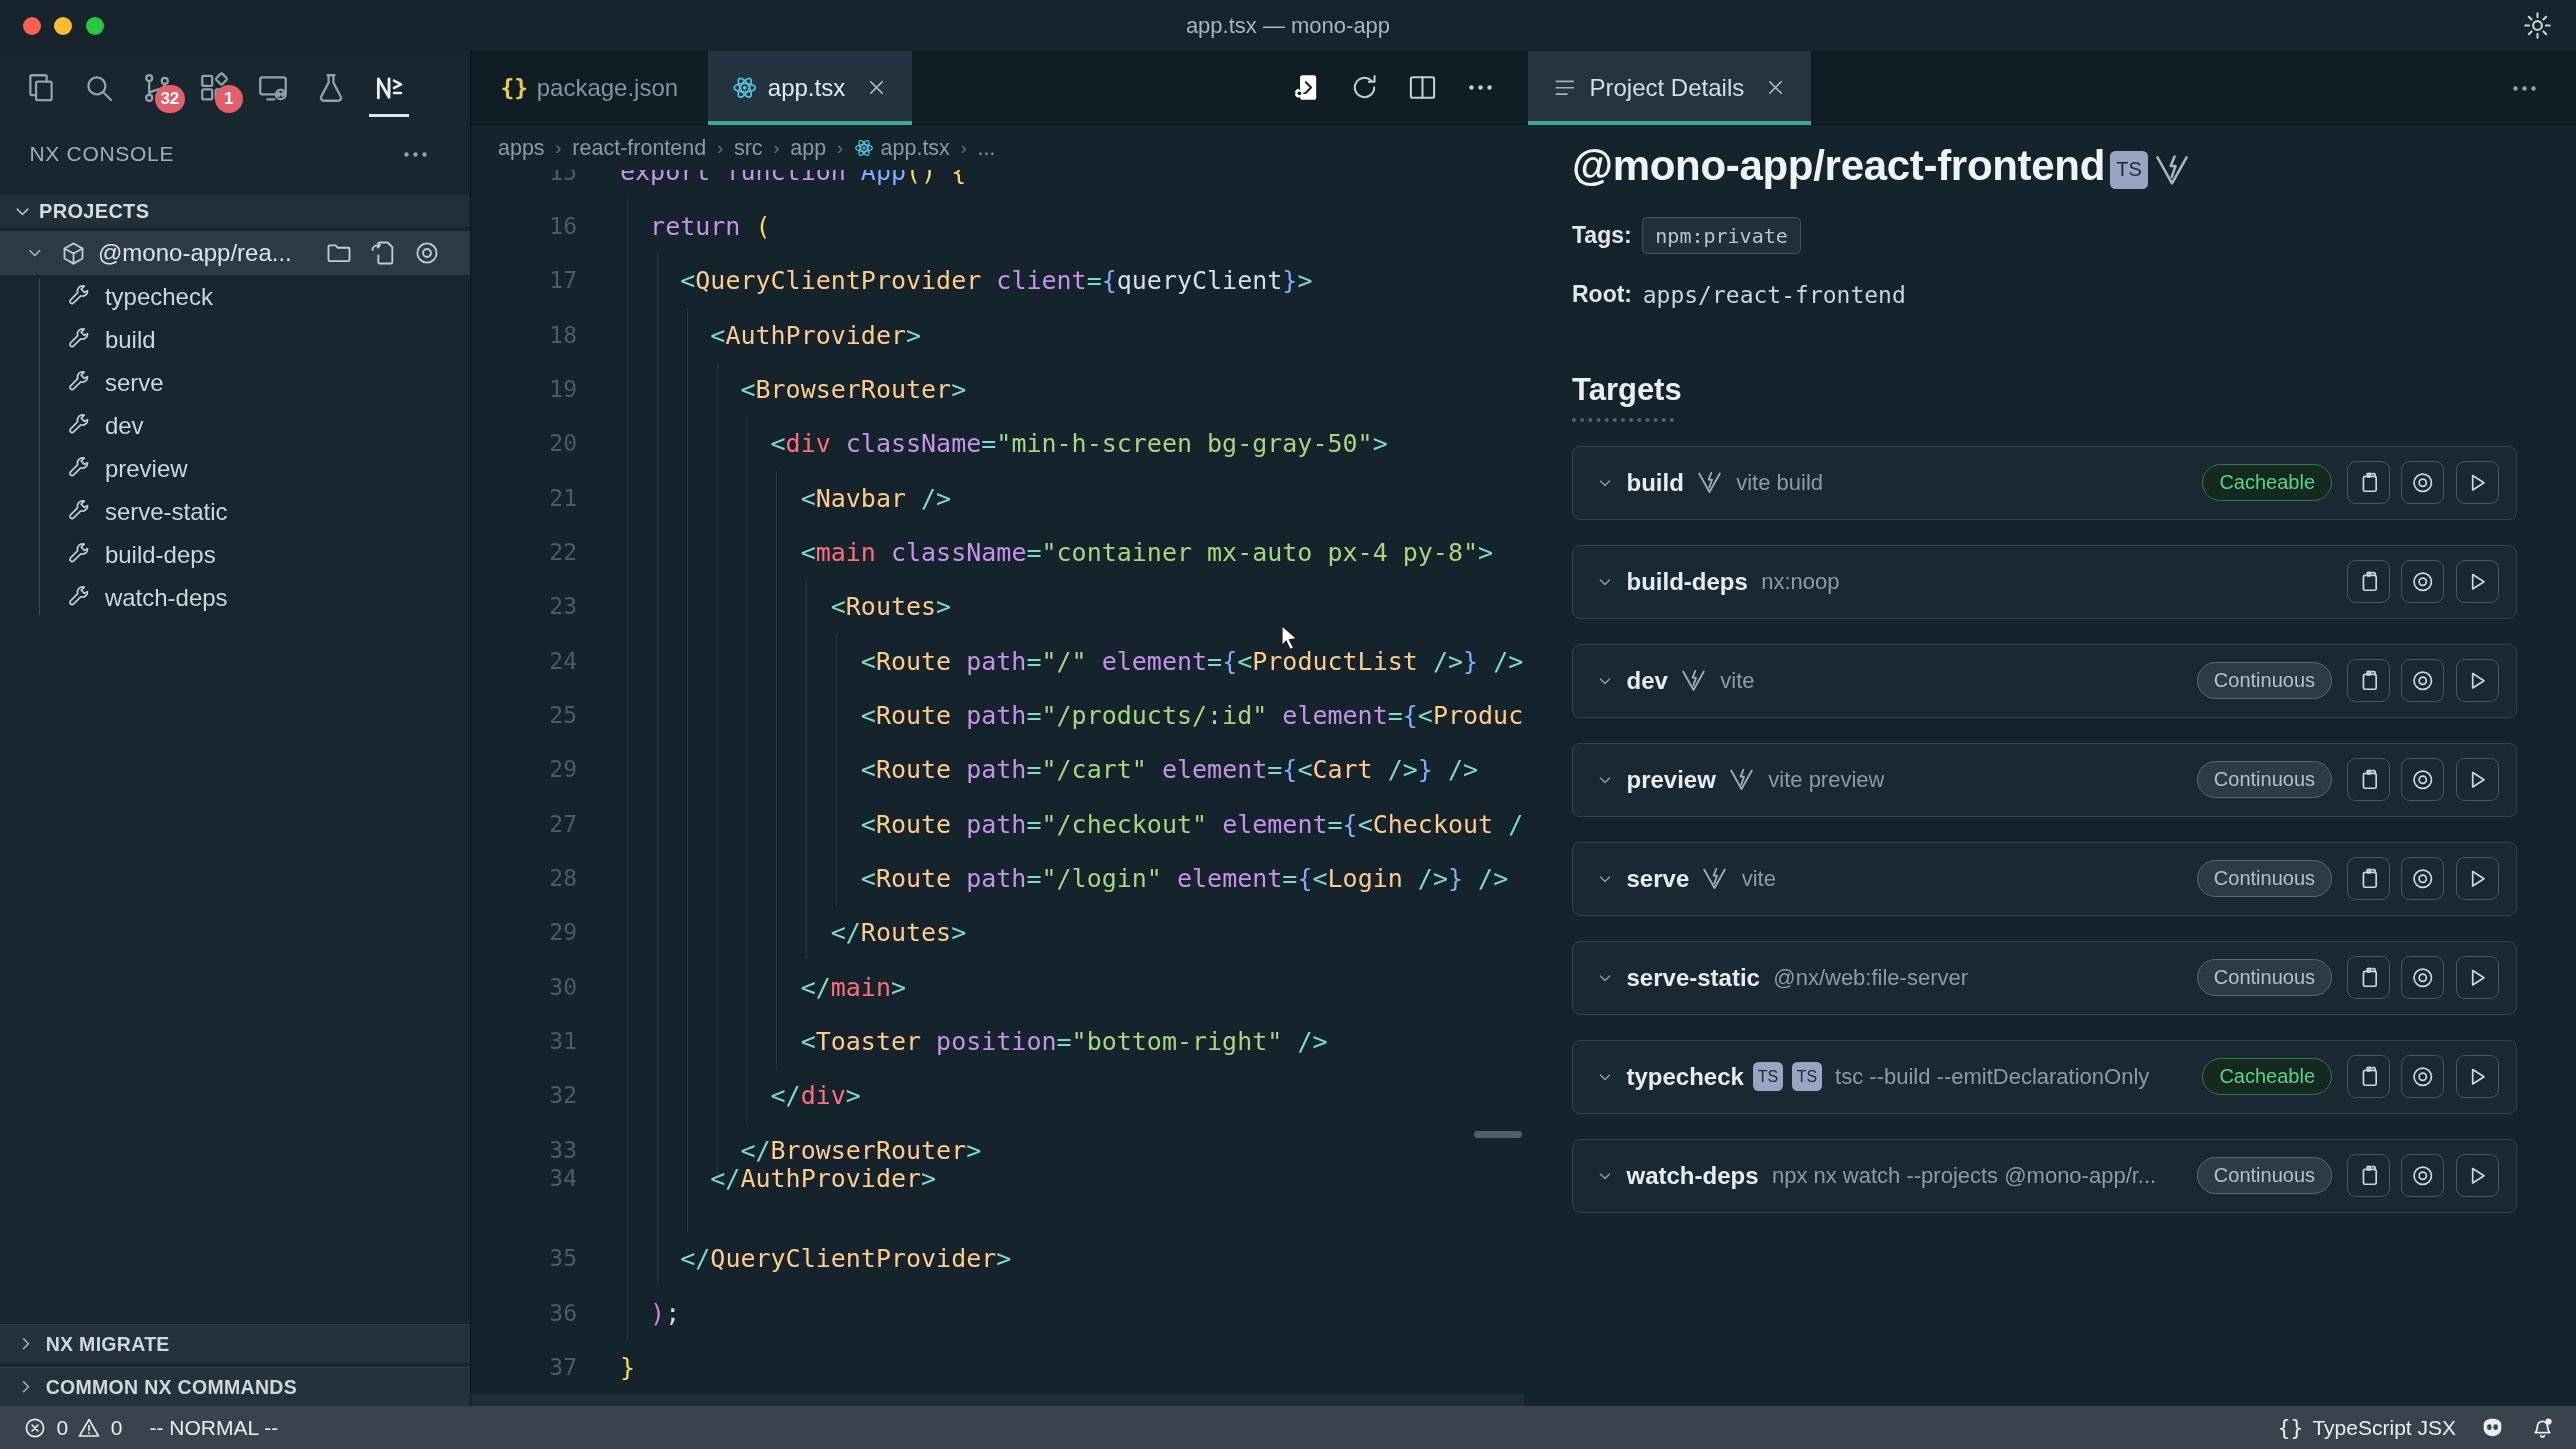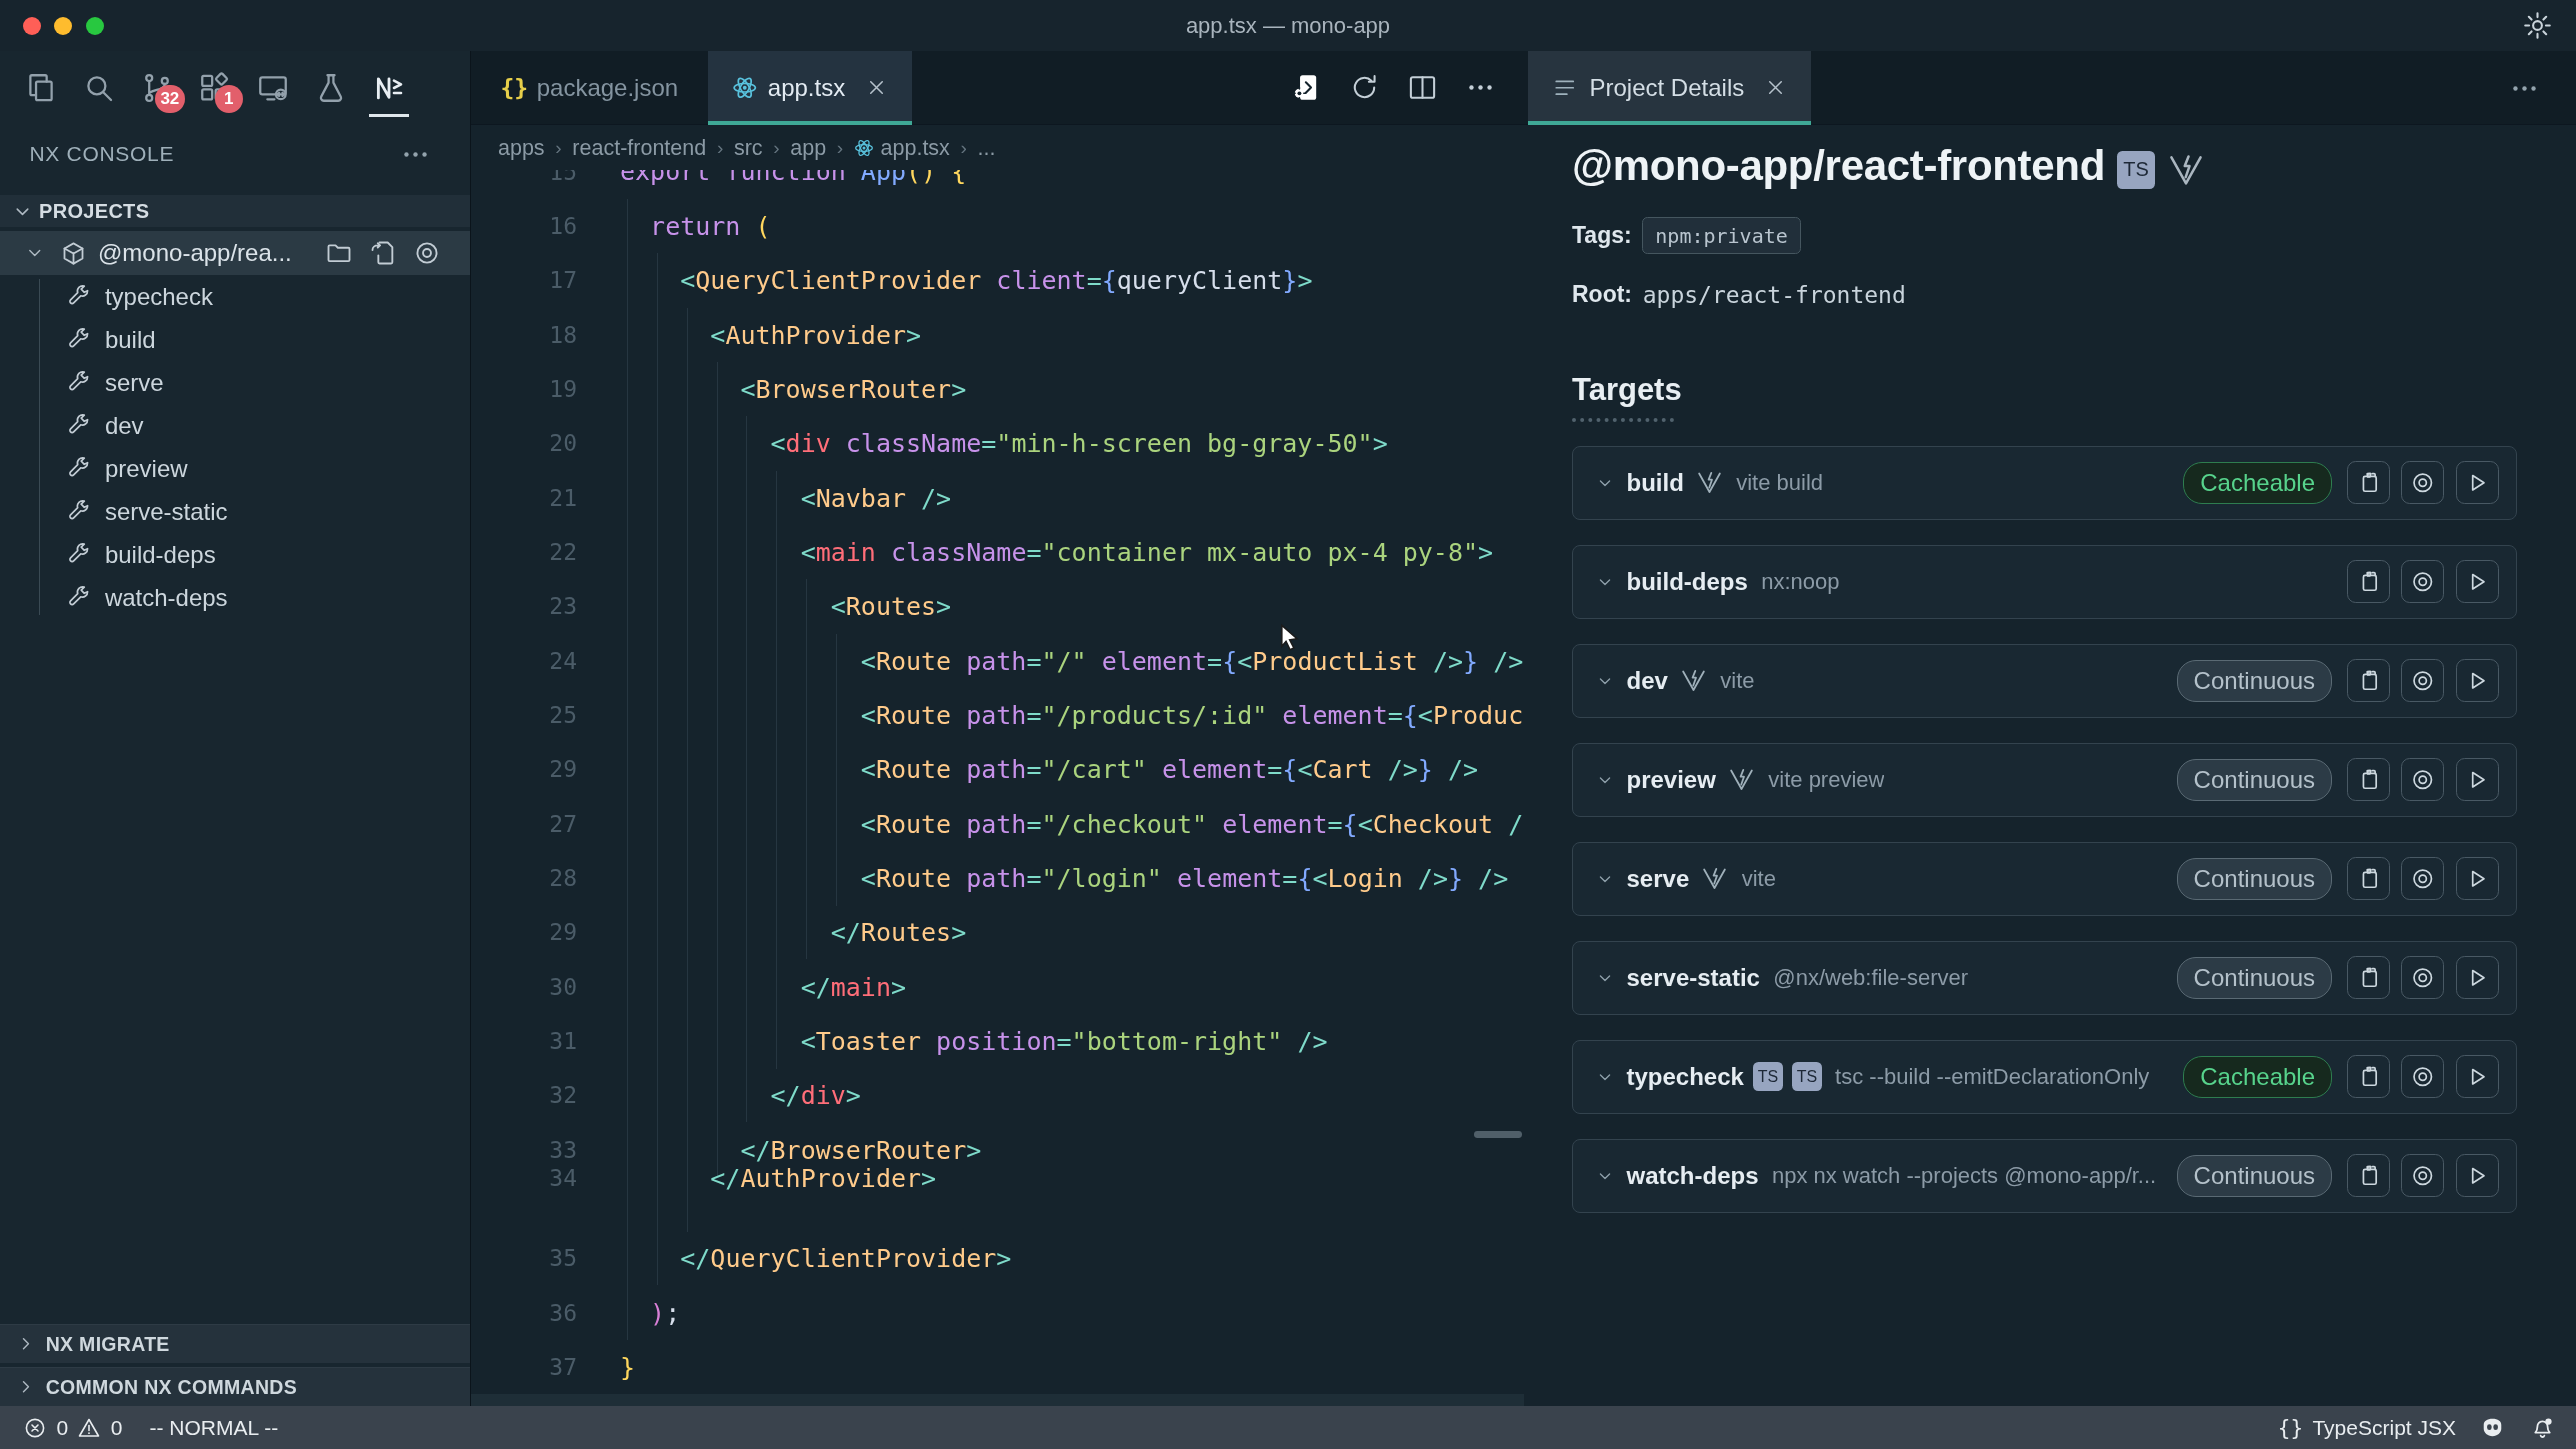--- a/index.html
+++ b/index.html
@@ -86,21 +86,21 @@
   .panel{position:absolute;left:1524px;top:51px;width:1052px;height:1355px;background:#15232c}
   .ptabstrip{position:absolute;left:0;top:0;width:100%;height:74px;background:#111d25;display:flex;
     border-bottom:0.7px solid #0d1720}
   .ptab{display:flex;align-items:center;padding:0 24px;margin-left:4px;background:#27343f;color:#d4dee5;
     font-size:24px;position:relative}
   .ptab::after{content:"";position:absolute;left:0;right:0;bottom:-0.7px;height:3.4px;background:#3fa896}
   .ptab .licon{width:25.5px;height:25.5px;margin-right:12px;color:#9fb2bd}
   .ptab .close{width:23px;height:23px;margin-left:20px;color:#b6c2cc}
   .pmore{position:absolute;right:36px;top:21.5px;width:31px;height:31px;color:#93a3ad}
   .pbody{position:absolute;left:0;top:74px;right:0;bottom:0;padding:17.4px 59px 0 48px;overflow:hidden}
-  .ptitle-row{display:flex;align-items:center;gap:12px}
+  .ptitle-row{display:flex;align-items:center;gap:5px}
   .ptitle{font-size:42px;font-weight:600;color:#eef3f6;letter-spacing:-0.3px}
   .tsbadge{background:#97a5c0;color:#1d2836;font-weight:400;border-radius:5.4px;display:flex;
     align-items:center;justify-content:center}
   .tsbadge.big{width:38px;height:38px;font-size:20px;margin-top:6.7px}
   .tsbadge.small{width:29.5px;height:29.5px;font-size:16px}
   .vitebig{width:38px;height:38px;color:#aab6c0;margin-top:6.7px}
   .kvrow{display:flex;align-items:center;margin-top:27px}
   .kvrow .k{font-size:23px;font-weight:700;color:#dfe7ed}
   .kvrow .v{font-size:23px;color:#c9d4dc;font-family:"DejaVu Sans Mono",monospace;margin-left:10.7px}
   .chip{font-family:"DejaVu Sans Mono",monospace;font-size:20px;color:#b9c5cf;background:#212f3a;
@@ -114,21 +114,21 @@
   .targets{margin-top:24px}
   .tcard{height:74px;border:1.3px solid #33434e;border-radius:8px;background:#192832;display:flex;
     align-items:center;padding:0 17.4px 0 21.5px;margin-bottom:25px}
   .tcard .chev{width:20px;height:20px;color:#8fa0ab}
   .tcard .tname{font-size:24px;font-weight:700;color:#e6edf2;margin-left:12px}
   .tcard .vmini{width:27px;height:27px;color:#9fb0ba;margin-left:12px}
   .tcard .tsmini{margin-left:9.4px}
   .tcard .tdesc{font-size:22px;color:#8c9ba7;margin-left:13.4px;white-space:nowrap;overflow:hidden;
     text-overflow:ellipsis;max-width:564px}
   .tcard .spacer{flex:1}
-  .pill{font-size:24px;border-radius:19px;padding:6px 16px;margin-right:14.8px;white-space:nowrap}
+  .pill{font-size:20px;border-radius:19px;padding:6px 16px;margin-right:14.8px;white-space:nowrap}
   .pill.green{color:#57d38c;border:1.3px solid #2e7d4f;background:#16291e}
   .pill.gray{color:#b4c1ca;border:1.3px solid #5a6a74;background:#2c3b46}
   .rowbtns{display:flex;gap:11.4px}
   .rowbtn{width:43px;height:43px;border:1.3px solid #495964;border-radius:8.7px;display:flex;align-items:center;
     justify-content:center;color:#cdd8df}
   .rowbtn span{width:25.5px;height:25.5px}
 
   
   .statusbar{position:absolute;left:0;bottom:0;width:2576px;height:43px;background:#3a434d;z-index:40;
     display:flex;align-items:center;color:#e9edf0;font-size:21px}

